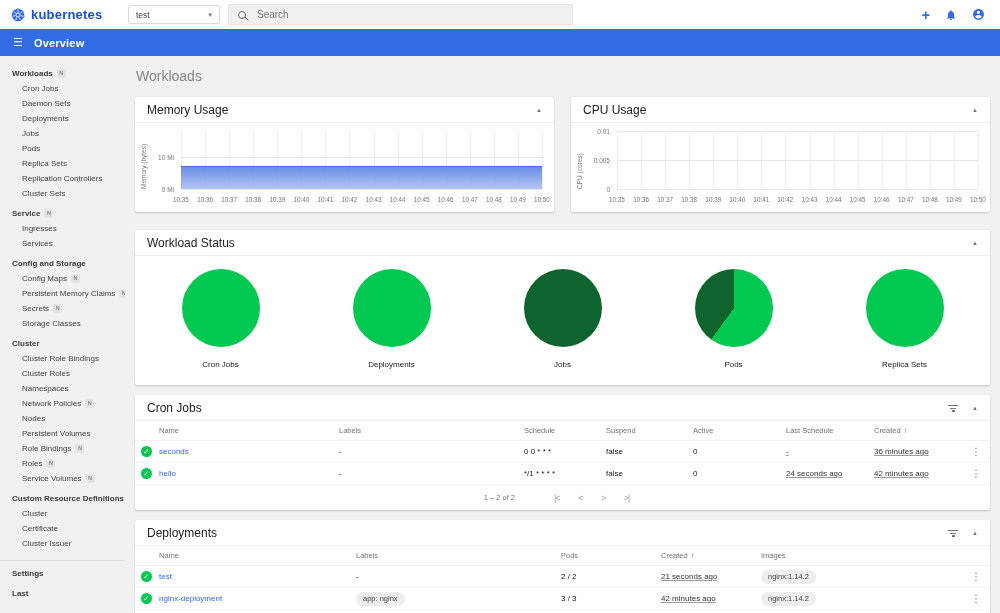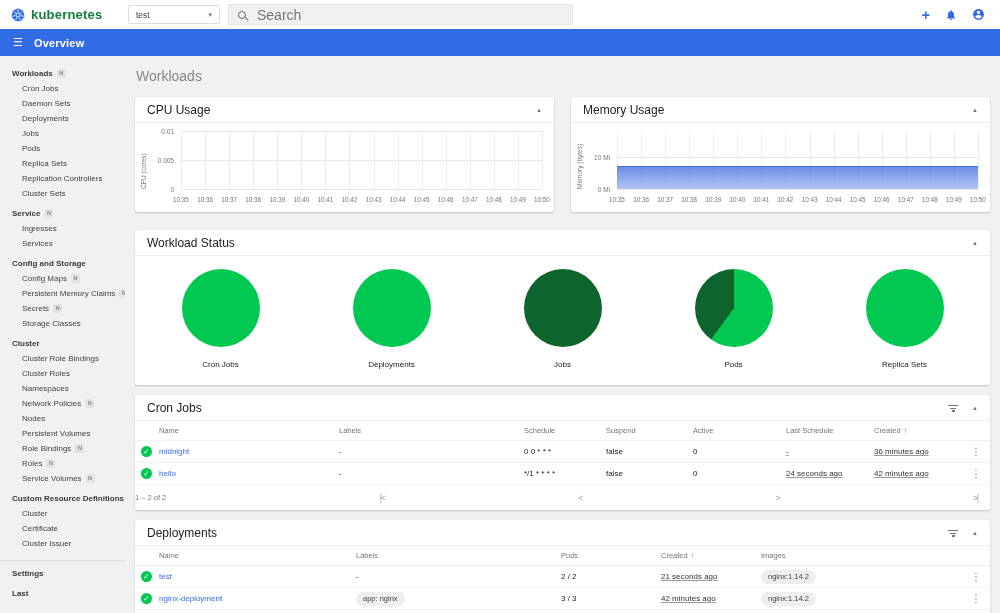--- a/index.html
+++ b/index.html
@@ -4,31 +4,31 @@
 <style>
   *{box-sizing:border-box}
   html,body{margin:0;padding:0}
   body{width:1000px;height:613px;overflow:hidden;background:#f1f1f1;
        font-family:"Liberation Sans","DejaVu Sans",sans-serif;color:#202124}
 
   
   .topbar{position:absolute;top:0;left:0;right:0;height:29px;background:#fff;
           display:flex;align-items:center;z-index:3}
   .logo{display:flex;align-items:center;gap:5px;padding-left:10px;width:118px;cursor:pointer}
-  .logo-text{color:#15803d;font-weight:bold;font-size:13px;letter-spacing:.2px}
+  .logo-text{color:#1d4ed8;font-weight:bold;font-size:13px;letter-spacing:.2px}
   .ns-select{margin-left:10px;width:92px;height:19px;border:1px solid #dadce0;background:#fff;
              border-radius:2px;display:flex;align-items:center;justify-content:space-between;
              padding:0 7px;font-size:8.5px;color:#3c4043;cursor:pointer}
   .select-caret{color:#757575;font-size:7px}
   .searchbar{margin-left:8px;width:345px;height:21px;background:#f0f0f0;border:1px solid #e7e7e7;
              display:flex;align-items:center;gap:9px;padding:0 9px}
   .search-glyph{position:relative;width:8px;height:8px;border:1.2px solid #6b6b6b;border-radius:50%;flex:none}
   .search-glyph::after{content:"";position:absolute;width:4.5px;height:1.3px;background:#6b6b6b;
              transform:rotate(45deg);right:-3.5px;bottom:-1.5px}
-  .searchbar input{background:transparent;border:none;outline:none;font-size:14px;color:#3c4043;width:100%}
+  .searchbar input{background:transparent;border:none;outline:none;font-size:10px;color:#3c4043;width:100%}
   .searchbar input::placeholder{color:#757575}
   .topbar-right{margin-left:auto;display:flex;align-items:center;gap:15px;padding-right:15px}
   .icon-btn{background:none;border:none;color:#326ce5;cursor:pointer;padding:0;line-height:1;
             display:flex;align-items:center;font-size:14px;font-weight:bold}
 
   
   .appbar{position:absolute;top:29px;left:0;right:0;height:27px;background:#326ce5;
           display:flex;align-items:center;color:#fff;z-index:2}
   .menu-icon{font-size:11px;padding:0 11px 0 13px;cursor:pointer}
   .appbar-title{font-size:11px;font-weight:bold;letter-spacing:.2px}
@@ -83,21 +83,21 @@
   .trow{display:grid;align-items:center;height:22px;border-bottom:1px solid #f3f3f3;padding:0 6px}
   .grid-cron{grid-template-columns:18px 180px 185px 82px 87px 93px 88px 82px 1fr}
   .grid-dep{grid-template-columns:18px 197px 205px 100px 100px 195px 1fr}
   .cell{font-size:8px;color:#202124}
   .check{width:11px;height:11px;border-radius:50%;background:#00c851;color:#fff;font-size:7.5px;
          display:flex;align-items:center;justify-content:center;font-weight:bold}
   .link{color:#326ce5;cursor:pointer}
   .ago{text-decoration:underline;text-decoration-color:#9a9a9a;color:#333}
   .chip{display:inline-block;background:#eee;border-radius:8px;padding:2.5px 7px;font-size:7.5px;color:#424242}
   .kebab{justify-self:end;color:#757575;font-size:10px;background:none;border:none;padding:0 3px;cursor:pointer}
-  .tfoot{display:flex;align-items:center;justify-content:space-between;height:25px;font-size:7.5px;color:#757575;padding-right:12px}
+  .tfoot{display:flex;align-items:center;justify-content:center;height:25px;font-size:7.5px;color:#757575;padding-right:12px}
   .pg-range{margin-right:20px}
   .pg-btn{background:none;border:none;color:#9e9e9e;font-size:8.5px;padding:0;margin-left:19px;
           letter-spacing:-1px;cursor:pointer}
   .dep-card{height:96px;overflow:hidden}
 </style>
 </head>
 <body>
 
 <div>
 
@@ -255,20 +255,72 @@
       </div>
       <div class="side-item parent">
         <span>Last</span>
       </div>
     </aside>
 
   <main class="main">
     <h1 class="page-title">Workloads</h1>
 
     <div class="charts-row">
+      <section class="card chart-card">
+        <div class="card-header">
+          <span class="card-title">Memory Usage</span>
+          <button class="collapse-btn">▲</button>
+        </div>
+        <div class="chart-body" id="mem-chart">
+          <span class="ylabel">Memory (bytes)</span>
+          <div class="yticks">
+              <span class="ytick" style="top: 44%;">10 Mi</span>
+              <span class="ytick" style="top: 100%;">0 Mi</span>
+            </div>
+          <div class="plot">
+              <div class="hgrid" style="top: 44%;"></div>
+              <div class="hgrid" style="top: 100%;"></div>
+              <div class="vgrid" style="left: 0%;"></div>
+              <div class="vgrid" style="left: 6.66667%;"></div>
+              <div class="vgrid" style="left: 13.3333%;"></div>
+              <div class="vgrid" style="left: 20%;"></div>
+              <div class="vgrid" style="left: 26.6667%;"></div>
+              <div class="vgrid" style="left: 33.3333%;"></div>
+              <div class="vgrid" style="left: 40%;"></div>
+              <div class="vgrid" style="left: 46.6667%;"></div>
+              <div class="vgrid" style="left: 53.3333%;"></div>
+              <div class="vgrid" style="left: 60%;"></div>
+              <div class="vgrid" style="left: 66.6667%;"></div>
+              <div class="vgrid" style="left: 73.3333%;"></div>
+              <div class="vgrid" style="left: 80%;"></div>
+              <div class="vgrid" style="left: 86.6667%;"></div>
+              <div class="vgrid" style="left: 93.3333%;"></div>
+              <div class="vgrid" style="left: 100%;"></div>
+              <div class="area" style="height: 40%;"></div>
+            </div>
+          <div class="xticks">
+              <span class="xtick" style="left: 0%;">10:35</span>
+              <span class="xtick" style="left: 6.66667%;">10:36</span>
+              <span class="xtick" style="left: 13.3333%;">10:37</span>
+              <span class="xtick" style="left: 20%;">10:38</span>
+              <span class="xtick" style="left: 26.6667%;">10:39</span>
+              <span class="xtick" style="left: 33.3333%;">10:40</span>
+              <span class="xtick" style="left: 40%;">10:41</span>
+              <span class="xtick" style="left: 46.6667%;">10:42</span>
+              <span class="xtick" style="left: 53.3333%;">10:43</span>
+              <span class="xtick" style="left: 60%;">10:44</span>
+              <span class="xtick" style="left: 66.6667%;">10:45</span>
+              <span class="xtick" style="left: 73.3333%;">10:46</span>
+              <span class="xtick" style="left: 80%;">10:47</span>
+              <span class="xtick" style="left: 86.6667%;">10:48</span>
+              <span class="xtick" style="left: 93.3333%;">10:49</span>
+              <span class="xtick" style="left: 100%;">10:50</span>
+            </div>
+        </div>
+      </section>
       <section class="card chart-card">
         <div class="card-header">
           <span class="card-title">CPU Usage</span>
           <button class="collapse-btn">▲</button>
         </div>
         <div class="chart-body" id="cpu-chart">
           <span class="ylabel">CPU (cores)</span>
           <div class="yticks">
               <span class="ytick" style="top: 0%;">0.01</span>
               <span class="ytick" style="top: 50%;">0.005</span>
@@ -308,72 +360,20 @@
               <span class="xtick" style="left: 60%;">10:44</span>
               <span class="xtick" style="left: 66.6667%;">10:45</span>
               <span class="xtick" style="left: 73.3333%;">10:46</span>
               <span class="xtick" style="left: 80%;">10:47</span>
               <span class="xtick" style="left: 86.6667%;">10:48</span>
               <span class="xtick" style="left: 93.3333%;">10:49</span>
               <span class="xtick" style="left: 100%;">10:50</span>
             </div>
         </div>
       </section>
-      <section class="card chart-card">
-        <div class="card-header">
-          <span class="card-title">Memory Usage</span>
-          <button class="collapse-btn">▲</button>
-        </div>
-        <div class="chart-body" id="mem-chart">
-          <span class="ylabel">Memory (bytes)</span>
-          <div class="yticks">
-              <span class="ytick" style="top: 44%;">10 Mi</span>
-              <span class="ytick" style="top: 100%;">0 Mi</span>
-            </div>
-          <div class="plot">
-              <div class="hgrid" style="top: 44%;"></div>
-              <div class="hgrid" style="top: 100%;"></div>
-              <div class="vgrid" style="left: 0%;"></div>
-              <div class="vgrid" style="left: 6.66667%;"></div>
-              <div class="vgrid" style="left: 13.3333%;"></div>
-              <div class="vgrid" style="left: 20%;"></div>
-              <div class="vgrid" style="left: 26.6667%;"></div>
-              <div class="vgrid" style="left: 33.3333%;"></div>
-              <div class="vgrid" style="left: 40%;"></div>
-              <div class="vgrid" style="left: 46.6667%;"></div>
-              <div class="vgrid" style="left: 53.3333%;"></div>
-              <div class="vgrid" style="left: 60%;"></div>
-              <div class="vgrid" style="left: 66.6667%;"></div>
-              <div class="vgrid" style="left: 73.3333%;"></div>
-              <div class="vgrid" style="left: 80%;"></div>
-              <div class="vgrid" style="left: 86.6667%;"></div>
-              <div class="vgrid" style="left: 93.3333%;"></div>
-              <div class="vgrid" style="left: 100%;"></div>
-              <div class="area" style="height: 40%;"></div>
-            </div>
-          <div class="xticks">
-              <span class="xtick" style="left: 0%;">10:35</span>
-              <span class="xtick" style="left: 6.66667%;">10:36</span>
-              <span class="xtick" style="left: 13.3333%;">10:37</span>
-              <span class="xtick" style="left: 20%;">10:38</span>
-              <span class="xtick" style="left: 26.6667%;">10:39</span>
-              <span class="xtick" style="left: 33.3333%;">10:40</span>
-              <span class="xtick" style="left: 40%;">10:41</span>
-              <span class="xtick" style="left: 46.6667%;">10:42</span>
-              <span class="xtick" style="left: 53.3333%;">10:43</span>
-              <span class="xtick" style="left: 60%;">10:44</span>
-              <span class="xtick" style="left: 66.6667%;">10:45</span>
-              <span class="xtick" style="left: 73.3333%;">10:46</span>
-              <span class="xtick" style="left: 80%;">10:47</span>
-              <span class="xtick" style="left: 86.6667%;">10:48</span>
-              <span class="xtick" style="left: 93.3333%;">10:49</span>
-              <span class="xtick" style="left: 100%;">10:50</span>
-            </div>
-        </div>
-      </section>
     </div>
 
     <section class="card status-card">
       <div class="card-header">
         <span class="card-title">Workload Status</span>
         <button class="collapse-btn">▲</button>
       </div>
       <div class="pies" id="pies">
           <div class="pie-wrap">
             <div class="pie" style="background: rgb(0, 200, 81);"></div>
@@ -428,21 +428,21 @@
             <span>Created</span>
             <span class="sort-arrow">↑</span>
           </span>
           <span></span>
         </div>
       <div id="cron-rows">
           <div class="trow grid-cron">
             <span>
               <span class="check">✓</span>
             </span>
-            <span class="cell"><span class="link">midnight</span></span>
+            <span class="cell"><span class="link">seconds</span></span>
             <span class="cell">-</span>
             <span class="cell">0 0 * * *</span>
             <span class="cell">false</span>
             <span class="cell">0</span>
             <span class="cell"><span class="ago">-</span></span>
             <span class="cell"><span class="ago">36 minutes ago</span></span>
             <button class="kebab">⋮</button>
           </div>
           <div class="trow grid-cron">
             <span>

